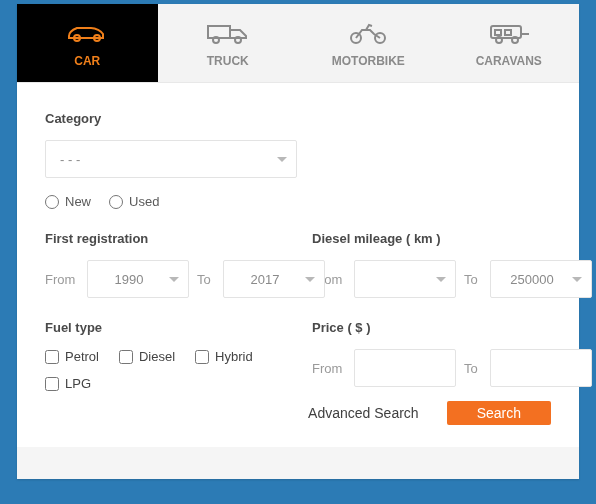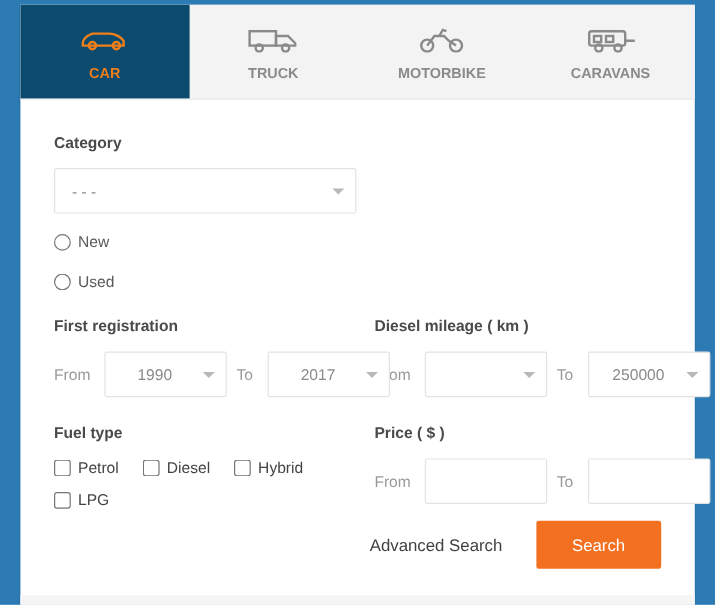--- a/index.html
+++ b/index.html
@@ -26,21 +26,21 @@
   .tab {
     flex: 1;
     text-align: center;
     padding: 16px 0 14px;
     cursor: pointer;
     color: #8a8a8a;
     font-size: 12px;
     font-weight: 700;
   }
   .tab.active {
-    background: #0c4a6e;
+    background: #000000;
     color: #ef7f1a;
     border-bottom: none;
   }
   .tab svg { display: block; margin: 0 auto 10px; height: 24px; }
   .tab.active svg { stroke: #ef7f1a; }
   .tab svg { stroke: #8a8a8a; }
   .form {
     padding: 28px 28px 22px;
     color: #444;
     font-size: 13px;
@@ -89,21 +89,21 @@
   }
   .range-label {
     color: #9a9a9a;
     font-size: 13px;
     min-width: 34px;
   }
   .range-group .select, .range-group .input {
     width: 102px;
     text-align: center;
   }
-  .radios { display: flex; gap: 18px; margin-top: 16px; color: #5a5a5a; flex-direction: column; }
+  .radios { display: flex; gap: 18px; margin-top: 16px; color: #5a5a5a; }
   .radio, .check { display: flex; align-items: center; gap: 6px; cursor: pointer; }
   .checks { display: flex; flex-wrap: wrap; gap: 12px 20px; max-width: 240px; }
   input[type=radio], input[type=checkbox] {
     width: 14px; height: 14px; accent-color: #777; cursor: pointer;
   }
   .actions {
     display: flex;
     justify-content: flex-end;
     align-items: center;
     gap: 28px;
@@ -111,21 +111,21 @@
   }
   .adv-link {
     color: #404040;
     font-size: 14px;
     text-decoration: none;
   }
   .btn-search {
     background: #f37021;
     color: #fff;
     border: none;
-    height: 40px;
+    height: 24px;
     padding: 0 30px;
     font-size: 14px;
     border-radius: 2px;
     cursor: pointer;
   }
   .bottom-strip {
     height: 32px;
     background: #f5f5f5;
   }
 </style>

